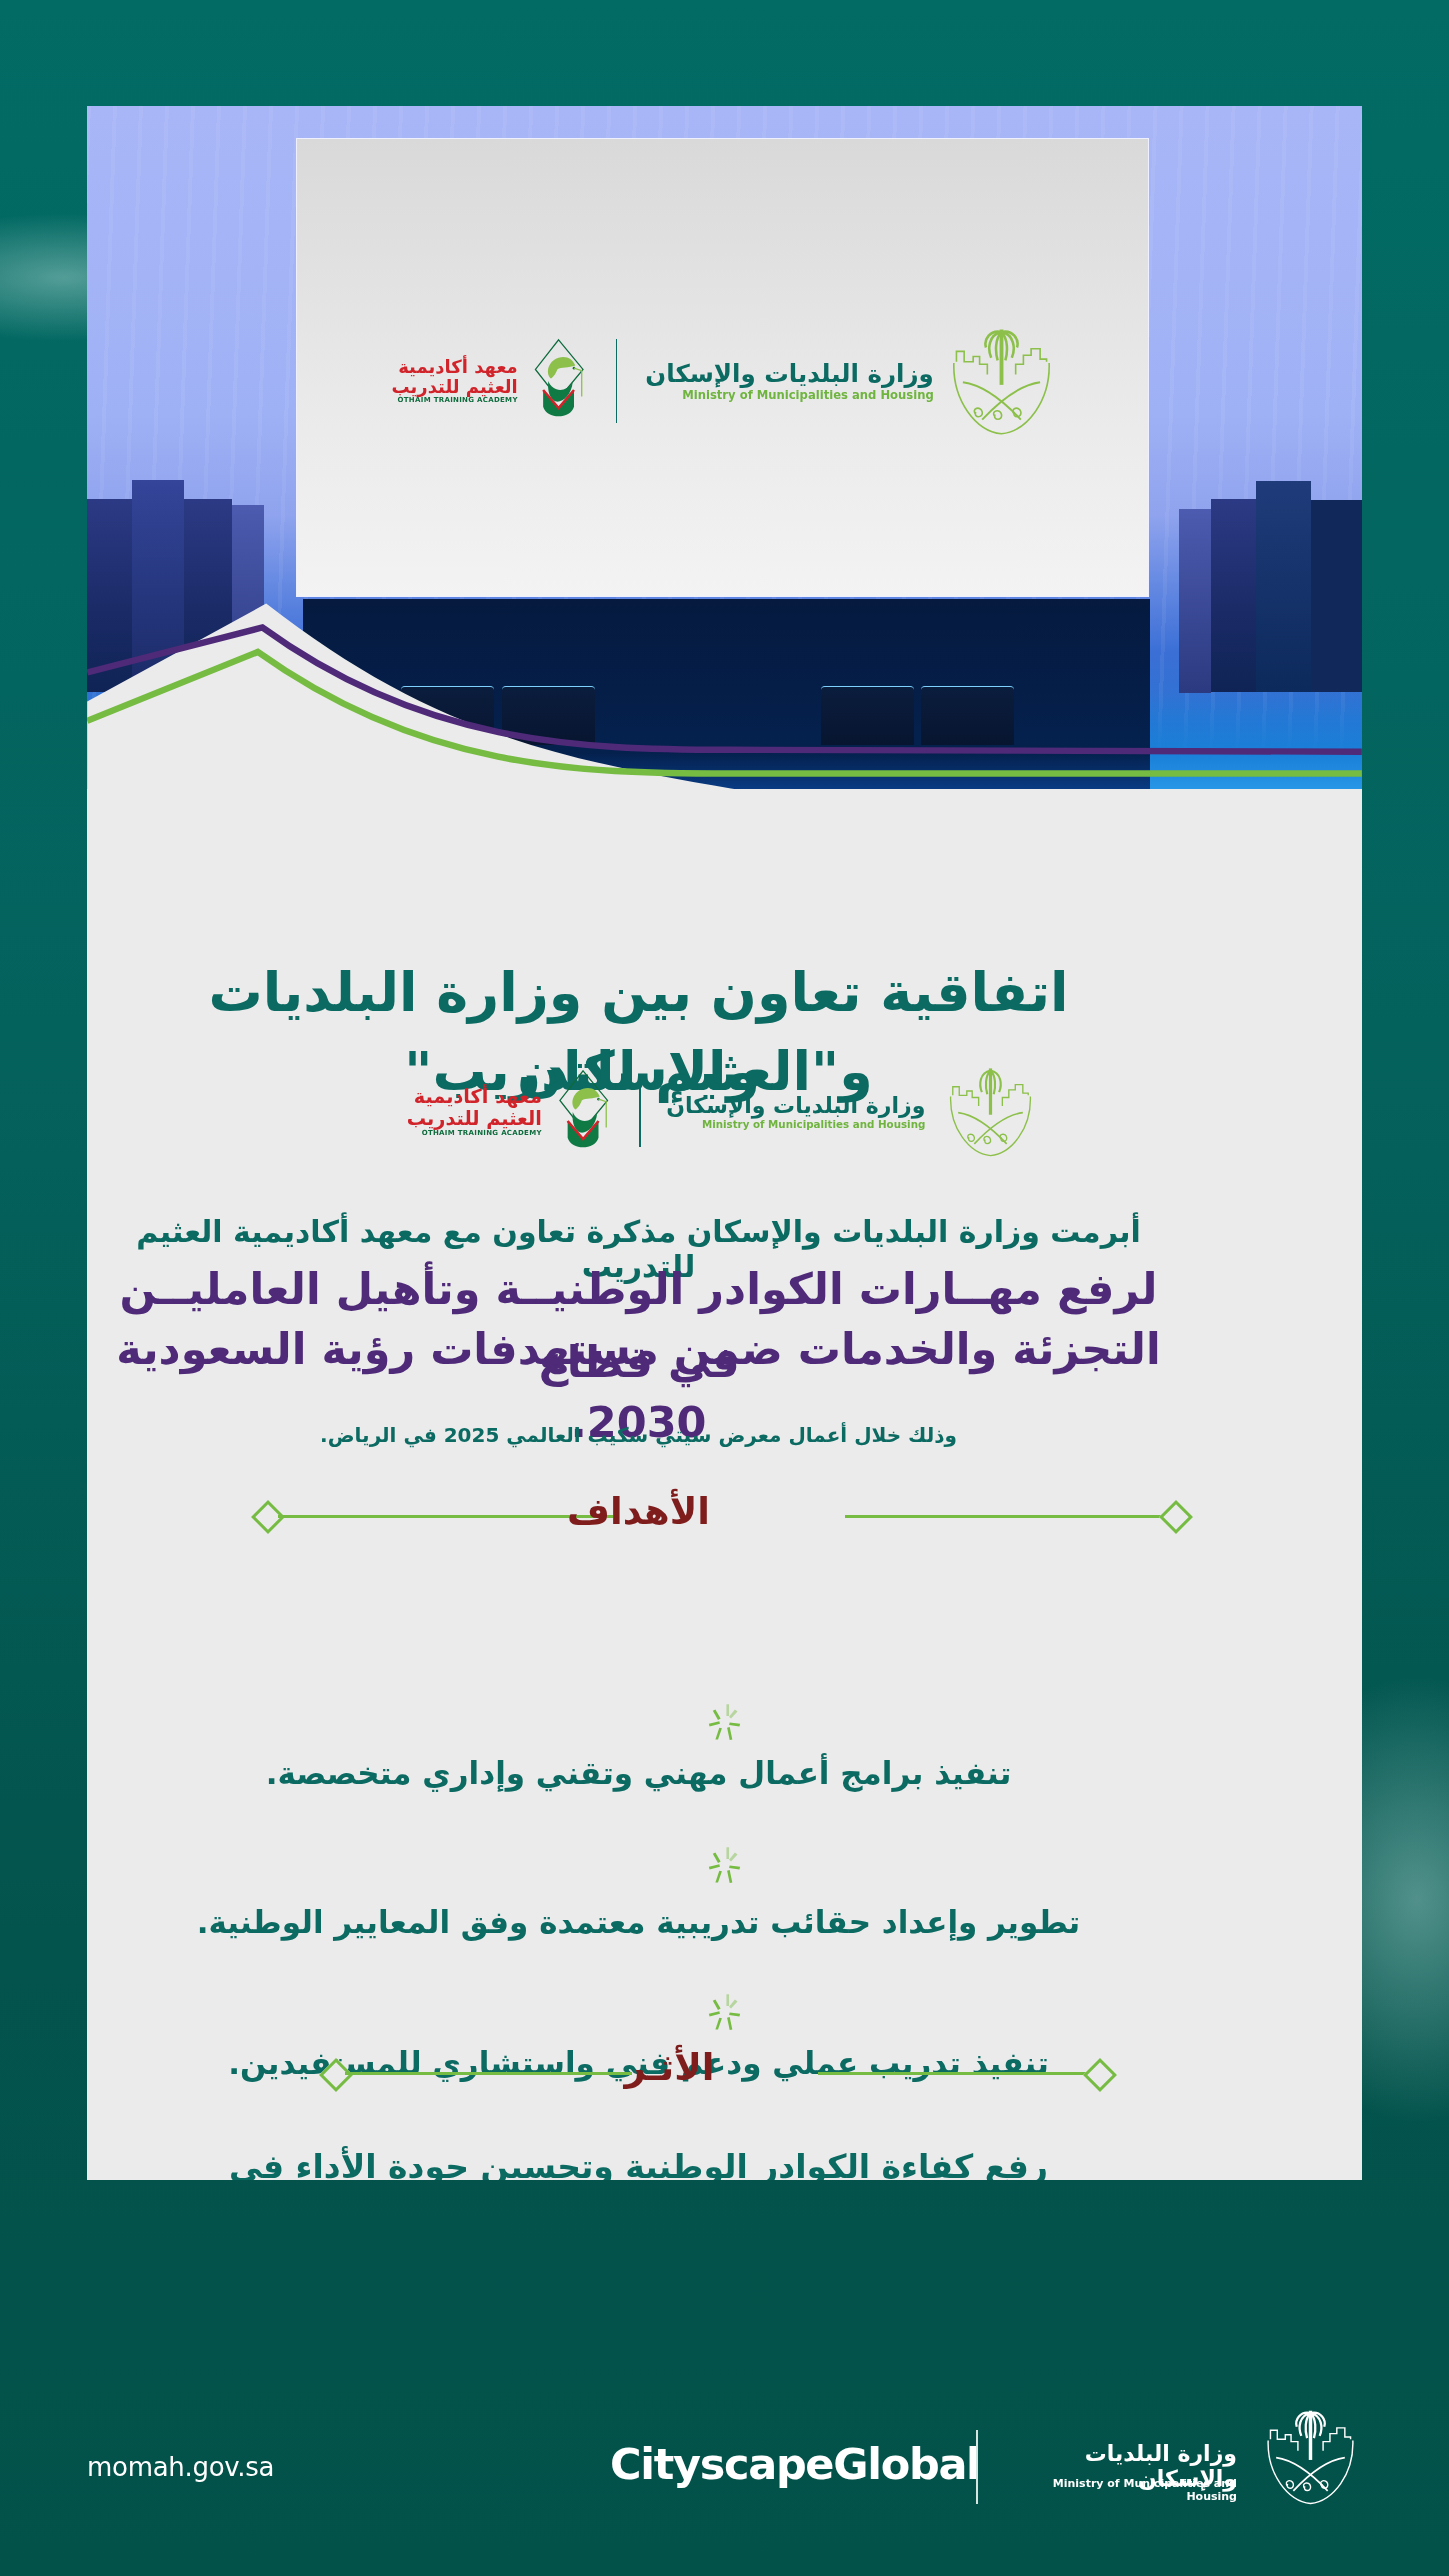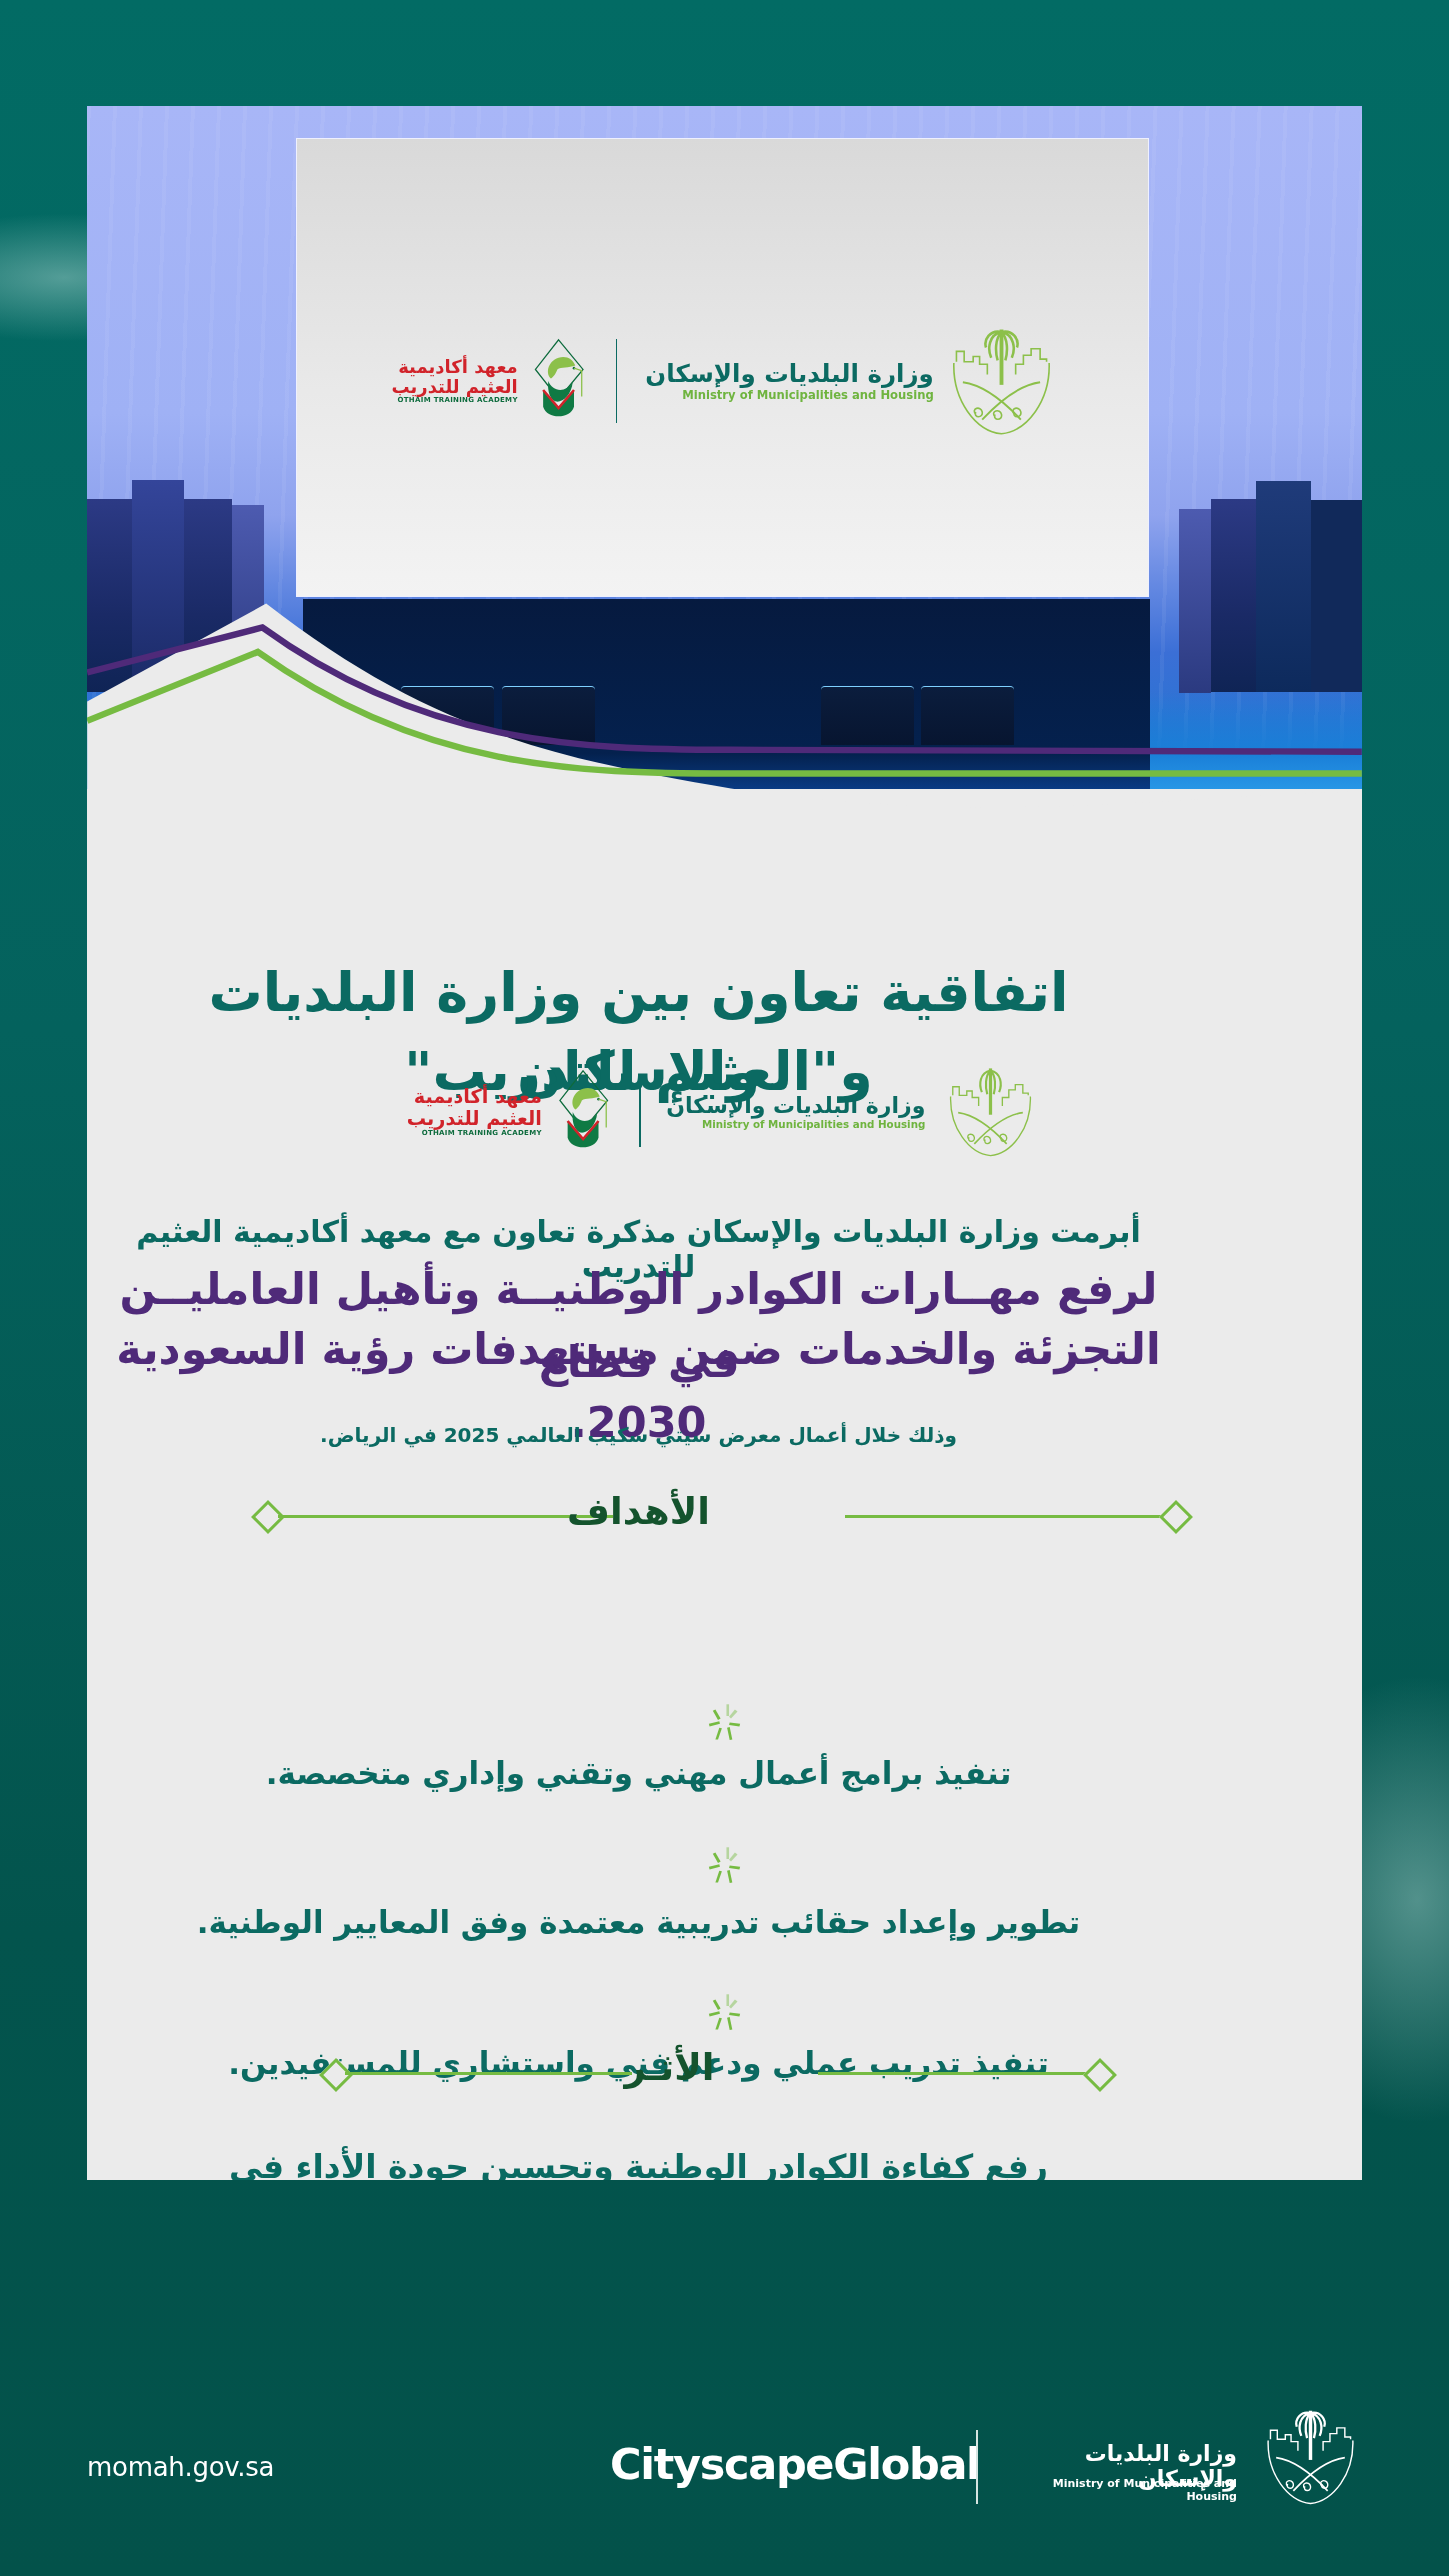--- a/index.html
+++ b/index.html
@@ -55,21 +55,21 @@
   .ota-text { display: flex; flex-direction: column; align-items: flex-end; }
   .ota-ar { font-weight: bold; color: #d1232a; direction: rtl; line-height: 1.1; }
   .ota-en { font-weight: bold; color: #0d6b3d; letter-spacing: 0.3px; }
   .wave-svg { position: absolute; left: 0; top: 0; }
   .content { position: absolute; left: 0; top: 683px; width: 1275px; }
   .txt { position: absolute; left: 0; width: 1103px; text-align: center; direction: rtl; }
   .title { color: #0b6a62; font-weight: bold; font-size: 54px; line-height: 79px; }
   .intro { color: #0b6a62; font-weight: bold; font-size: 30px; }
   .highlight { color: #4f2a79; font-weight: bold; font-size: 43px; line-height: 73px; }
   .event { color: #0b6a62; font-weight: bold; font-size: 20px; }
-  .section-head { color: #14532d; font-weight: bold; font-size: 37px; }
+  .section-head { color: #7f1d1d; font-weight: bold; font-size: 37px; }
   .goal { color: #0b6a62; font-weight: bold; font-size: 31px; }
   .impact { color: #0b6a62; font-weight: bold; font-size: 33px; line-height: 58px; }
   .hline { position: absolute; height: 3.2px; background: #76bb42; }
   .diamond {
     position: absolute; width: 18px; height: 18px; border: 3.2px solid #76bb42;
     transform: rotate(45deg); background: #ebebeb;
   }
   .burst { position: absolute; width: 39px; height: 39px; }
   .footer-url { position: absolute; left: 87px; top: 2452px; color: #ffffff; font-size: 26px; letter-spacing: -0.3px; }
   .footer-cityscape { position: absolute; left: 610px; top: 2439px; color: #ffffff; font-size: 43px; font-weight: bold; letter-spacing: -1.3px; }

